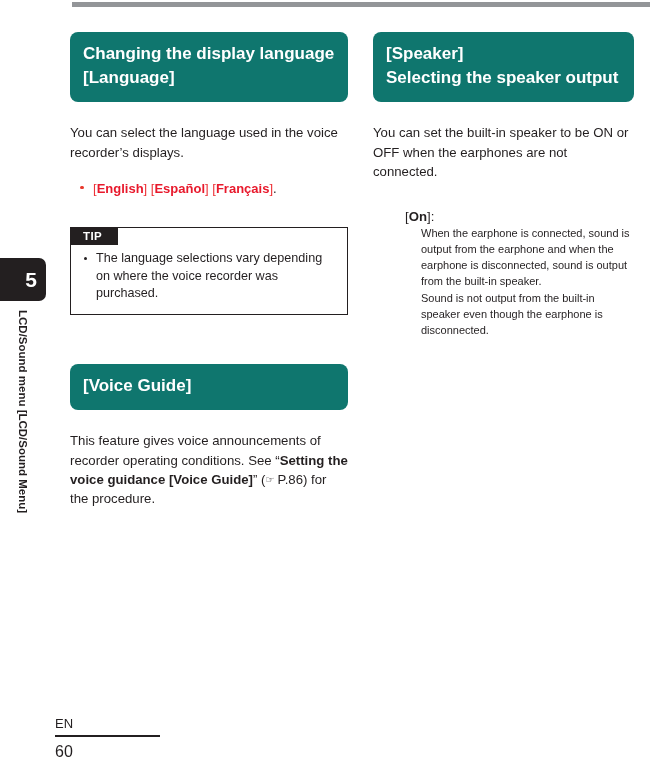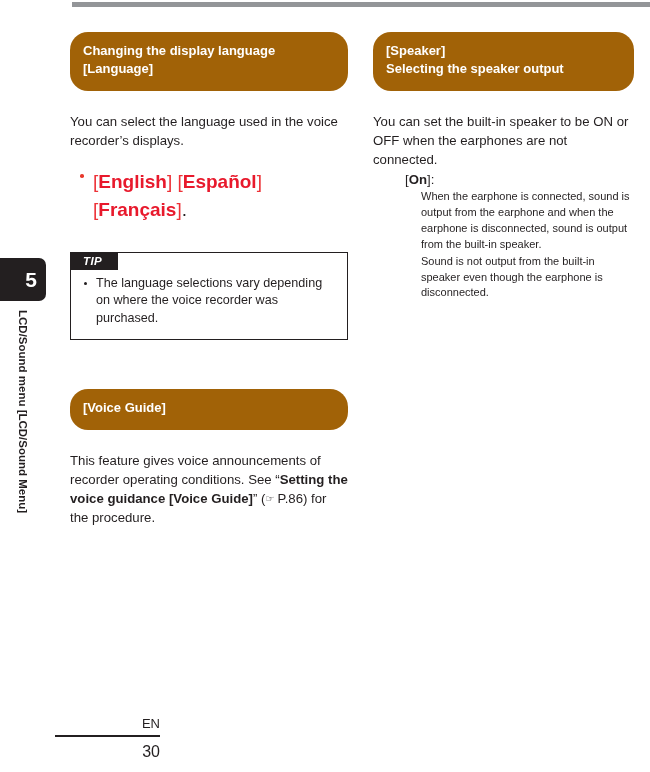--- a/index.html
+++ b/index.html
@@ -67,24 +67,24 @@
   
   .col {
     position: absolute;
     top: 32px;
   }
   .col-left  { left: 70px;  width: 278px; }
   .col-right { left: 373px; width: 261px; }
 
   
   .section-head {
-    background: #a16207;
-    border-radius: 18px;
+    background: #0f766e;
+    border-radius: 8px;
     color: #ffffff;
-    font-size: 13px;
+    font-size: 17px;
     font-weight: bold;
     line-height: 1.42;
     padding: 10px 13px 12px 13px;
     box-sizing: border-box;
   }
   .section-head .line { display: block; white-space: nowrap; }
 
   
   .body-text {
     font-size: 13.2px;
@@ -95,21 +95,21 @@
   .body-text.tight { }
   b { font-weight: bold; }
 
   
   .bullet-list {
     margin-top: 18px;
     padding-left: 23px;
   }
   .bullet-row {
     position: relative;
-    font-size: 19px;
+    font-size: 13px;
     line-height: 1.45;
     color: #231f20;
   }
   .bullet-row .dot {
     position: absolute;
     left: -13px;
     top: 6px;
     width: 3.5px;
     height: 3.5px;
     background: #e8392c;
@@ -129,40 +129,39 @@
   .tip-badge {
     position: absolute;
     left: -1px;
     top: -1px;
     background: #231f20;
     color: #ffffff;
     font-size: 11.5px;
     font-weight: bold;
     letter-spacing: 0.4px;
     padding: 3px 16px 3px 13px;
-    font-style: italic;
   }
   .tip-item {
     position: relative;
     padding-left: 15px;
     font-size: 12.6px;
     line-height: 1.42;
   }
   .tip-item .dot {
     position: absolute;
     left: 3px;
     top: 7px;
     width: 3px;
     height: 3px;
     background: #231f20;
     border-radius: 50%;
   }
 
   
-  .def-list { padding-left: 32px; }
+  .def-list { margin-top: 26px; padding-left: 32px; }
   .def-term {
     font-size: 13.2px;
     line-height: 1.45;
   }
   .def-desc {
     font-size: 11px;
     line-height: 1.45;
     padding-left: 16px;
   }
   .def-gap { height: 1px; }
@@ -173,21 +172,21 @@
     letter-spacing: -0.5px;
     vertical-align: 1px;
   }
 
   
   .footer {
     position: absolute;
     left: 55px;
     top: 716px;
     width: 105px;
-    text-align: right;
+    text-align: left;
   }
   .footer .lang {
     font-size: 13px;
     color: #231f20;
     padding-bottom: 4px;
   }
   .footer .rule {
     height: 2.2px;
     background: #231f20;
     width: 105px;
@@ -265,14 +264,14 @@
 
     <div class="def-desc">Sound is not output from the built-in speaker even though the earphone is disconnected.</div>
 
   </div>
 
 </div>
 
 <div class="footer">
   <div class="lang">EN</div>
   <div class="rule"></div>
-  <div class="pageno">30</div>
+  <div class="pageno">60</div>
 </div>
 
 </body></html>

